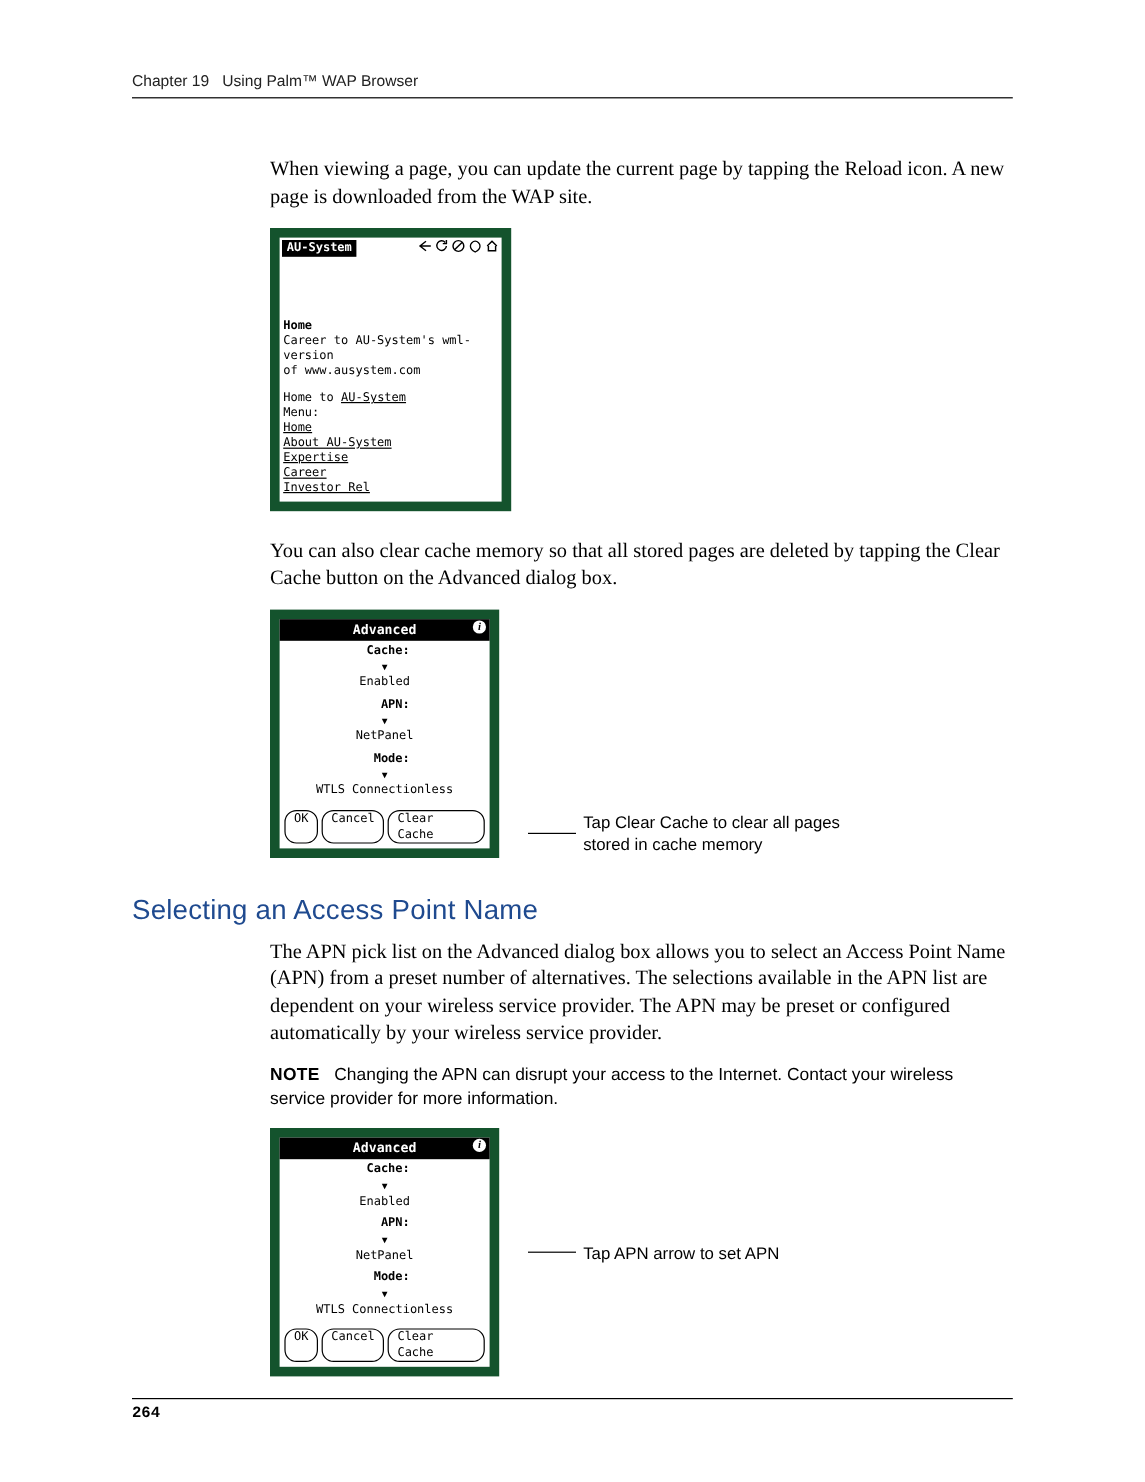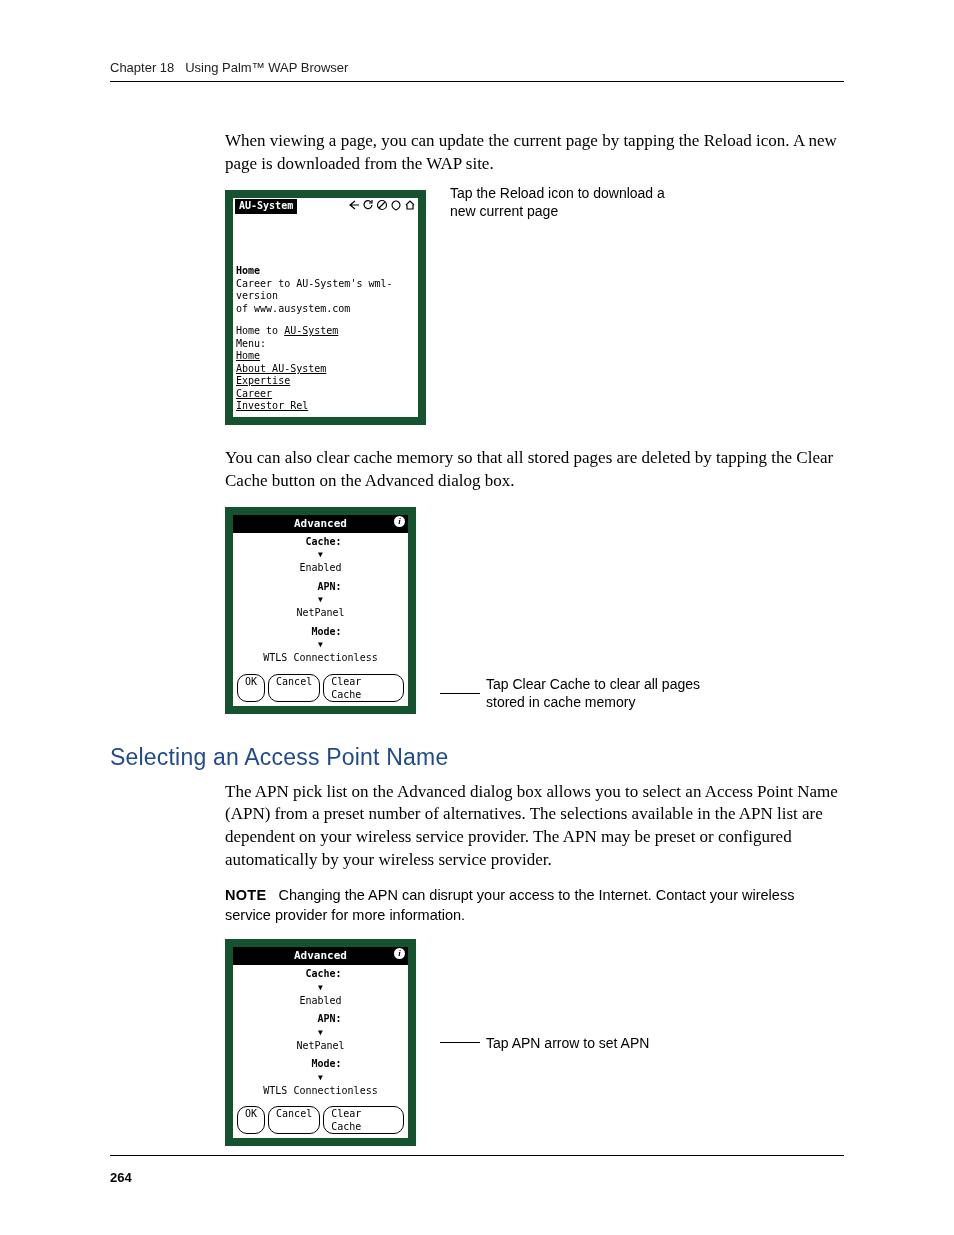--- a/index.html
+++ b/index.html
@@ -140,36 +140,36 @@
     line-height: 1.35;
     margin: 8px 0 14px 0;
   }
   .note .nlabel { font-weight: bold; letter-spacing: 0.3px; }
   .page-number {
     position: absolute;
     bottom: 50px;
     left: 110px;
     border-top: 1px solid #000;
     width: 734px;
-    padding-top: 14px;
-    font-family: Liberation Sans, sans-serif;
+    padding-top: 4px;
+    font-family: Liberation Mono, monospace;
     font-size: 13px;
     font-weight: bold;
   }
 
   
   .ico { width: 12px; height: 12px; }
 </style>
 </head>
 <body>
 
 <div class="page">
 
   <div class="running-head">
-    <span>Chapter 18</span>&nbsp;&nbsp;
+    <span>Chapter 19</span>&nbsp;&nbsp;
     <span>Using Palm™ WAP Browser</span>
   </div>
 
   <div class="body-copy">
     <p>When viewing a page, you can update the current page by tapping the Reload icon. A new page is downloaded from the WAP site.</p>
   </div>
 
   <div class="figure-row">
     <div class="palm-screen">
       <div class="wap-header">
@@ -213,21 +213,20 @@
           <span>Home to </span><span class="u">AU-System</span>
         </div>
         <div>Menu:</div>
         <div><span class="u">Home</span></div>
         <div><span class="u">About AU-System</span></div>
         <div><span class="u">Expertise</span></div>
         <div><span class="u">Career</span></div>
         <div><span class="u">Investor Rel</span></div>
       </div>
     </div>
-    <div class="callout" style="margin-top:-6px; max-width:220px">Tap the Reload icon to download a new current page</div>
   </div>
 
   <div class="body-copy">
     <p>You can also clear cache memory so that all stored pages are deleted by tapping the Clear Cache button on the Advanced dialog box.</p>
   </div>
 
   <div class="figure-row">
     <div class="palm-screen" style="width:175px">
       <div class="adv-header">
         <span>Advanced</span>

